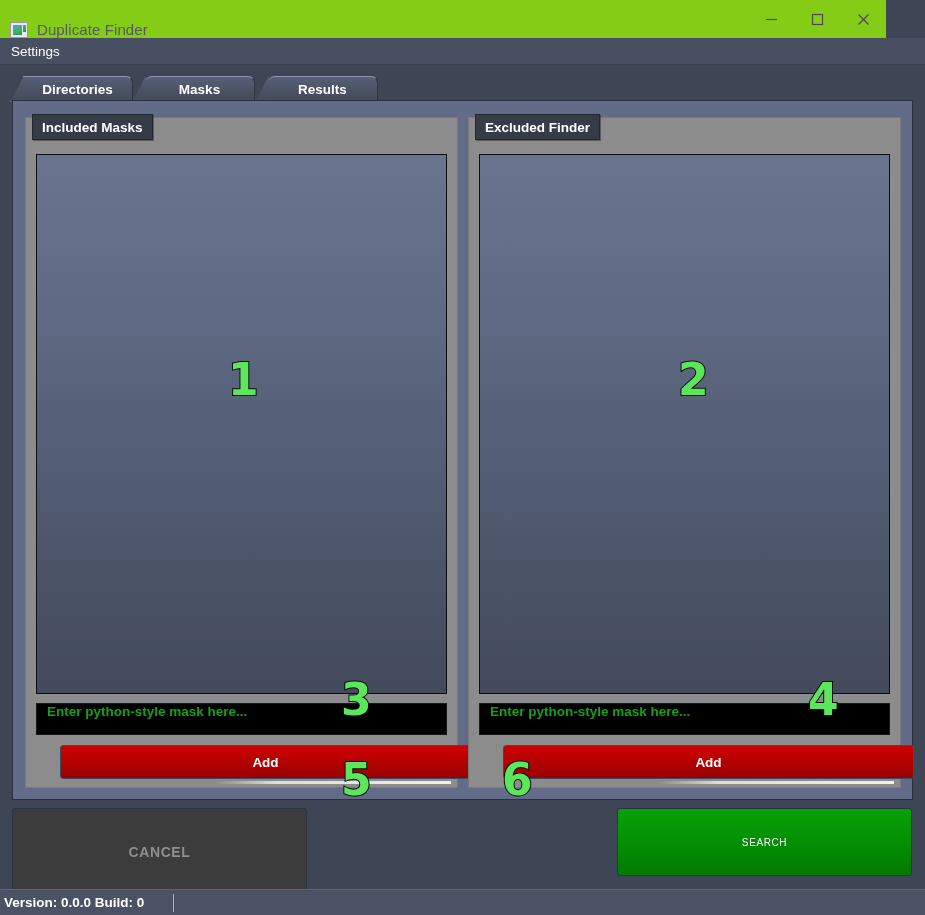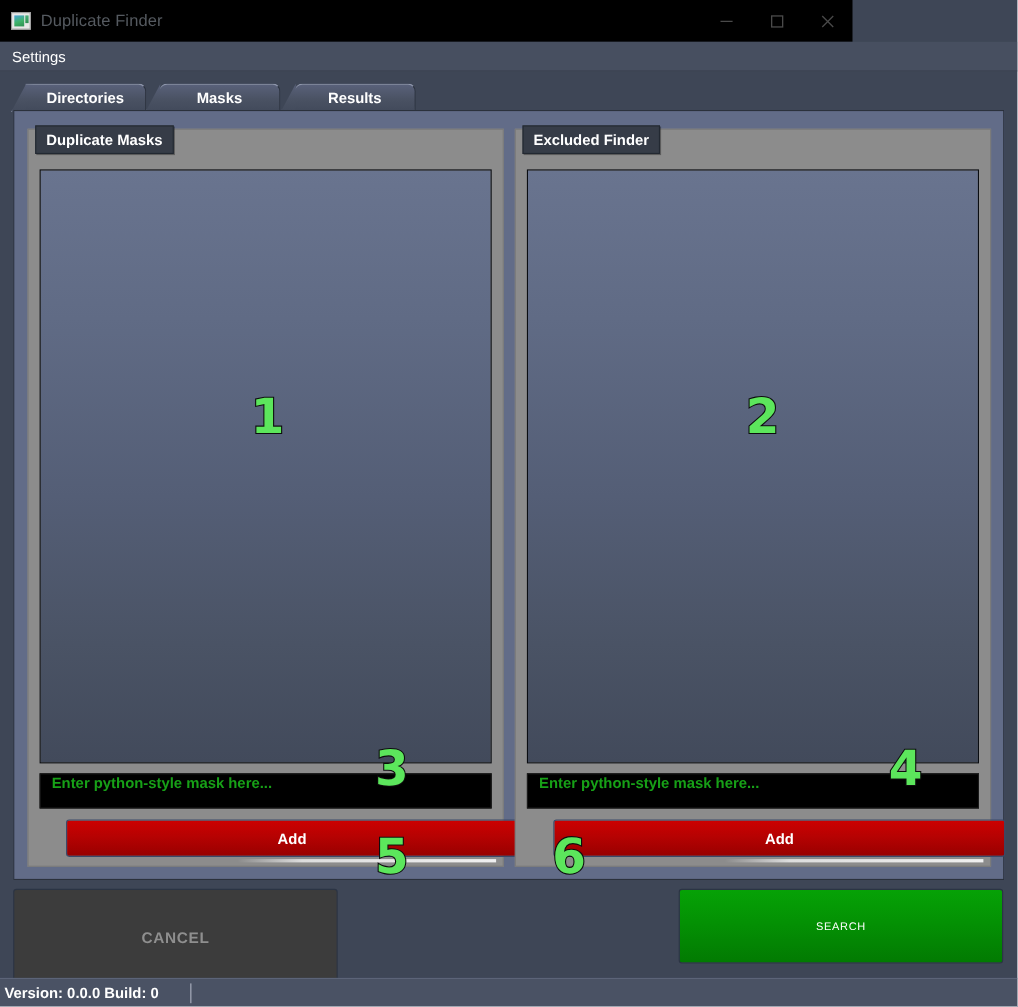--- a/index.html
+++ b/index.html
@@ -20,25 +20,25 @@
     height: 915px;
     background: #3e4656;
     box-sizing: border-box;
     overflow: hidden;
   }
 
   
   #titlebar {
     position: absolute;
     left: 0; top: 0;
-    width: 775px;
+    width: 886px;
     height: 38px;
-    background: #000000;
-    display: flex;
-    align-items: center;
+    background: #84cc16;
+    display: flex;
+    align-items: flex-end;
   }
   #titlebar-icon {
     width: 18px;
     height: 16px;
     margin-left: 10px;
     margin-right: 9px;
     border: 1px solid #9b9b9b;
     background: #e8e8e8;
     position: relative;
     box-sizing: border-box;
@@ -373,21 +373,21 @@
     </div>
     <div class="tab tab-results">
       <span class="skew-left"></span>
       <span>Results</span>
     </div>
   </div>
 
   <div id="tabpanel">
 
     <div class="groupbox" id="group-included">
-      <div class="group-title">Duplicate Masks</div>
+      <div class="group-title">Included Masks</div>
       <div class="mask-list"></div>
       <div class="mask-input">
         <span class="ph">Enter python-style mask here...</span>
       </div>
       <div class="add-button">Add</div>
       <div class="group-hscroll"></div>
     </div>
 
     <div class="groupbox" id="group-excluded">
       <div class="group-title">Excluded Finder</div>

